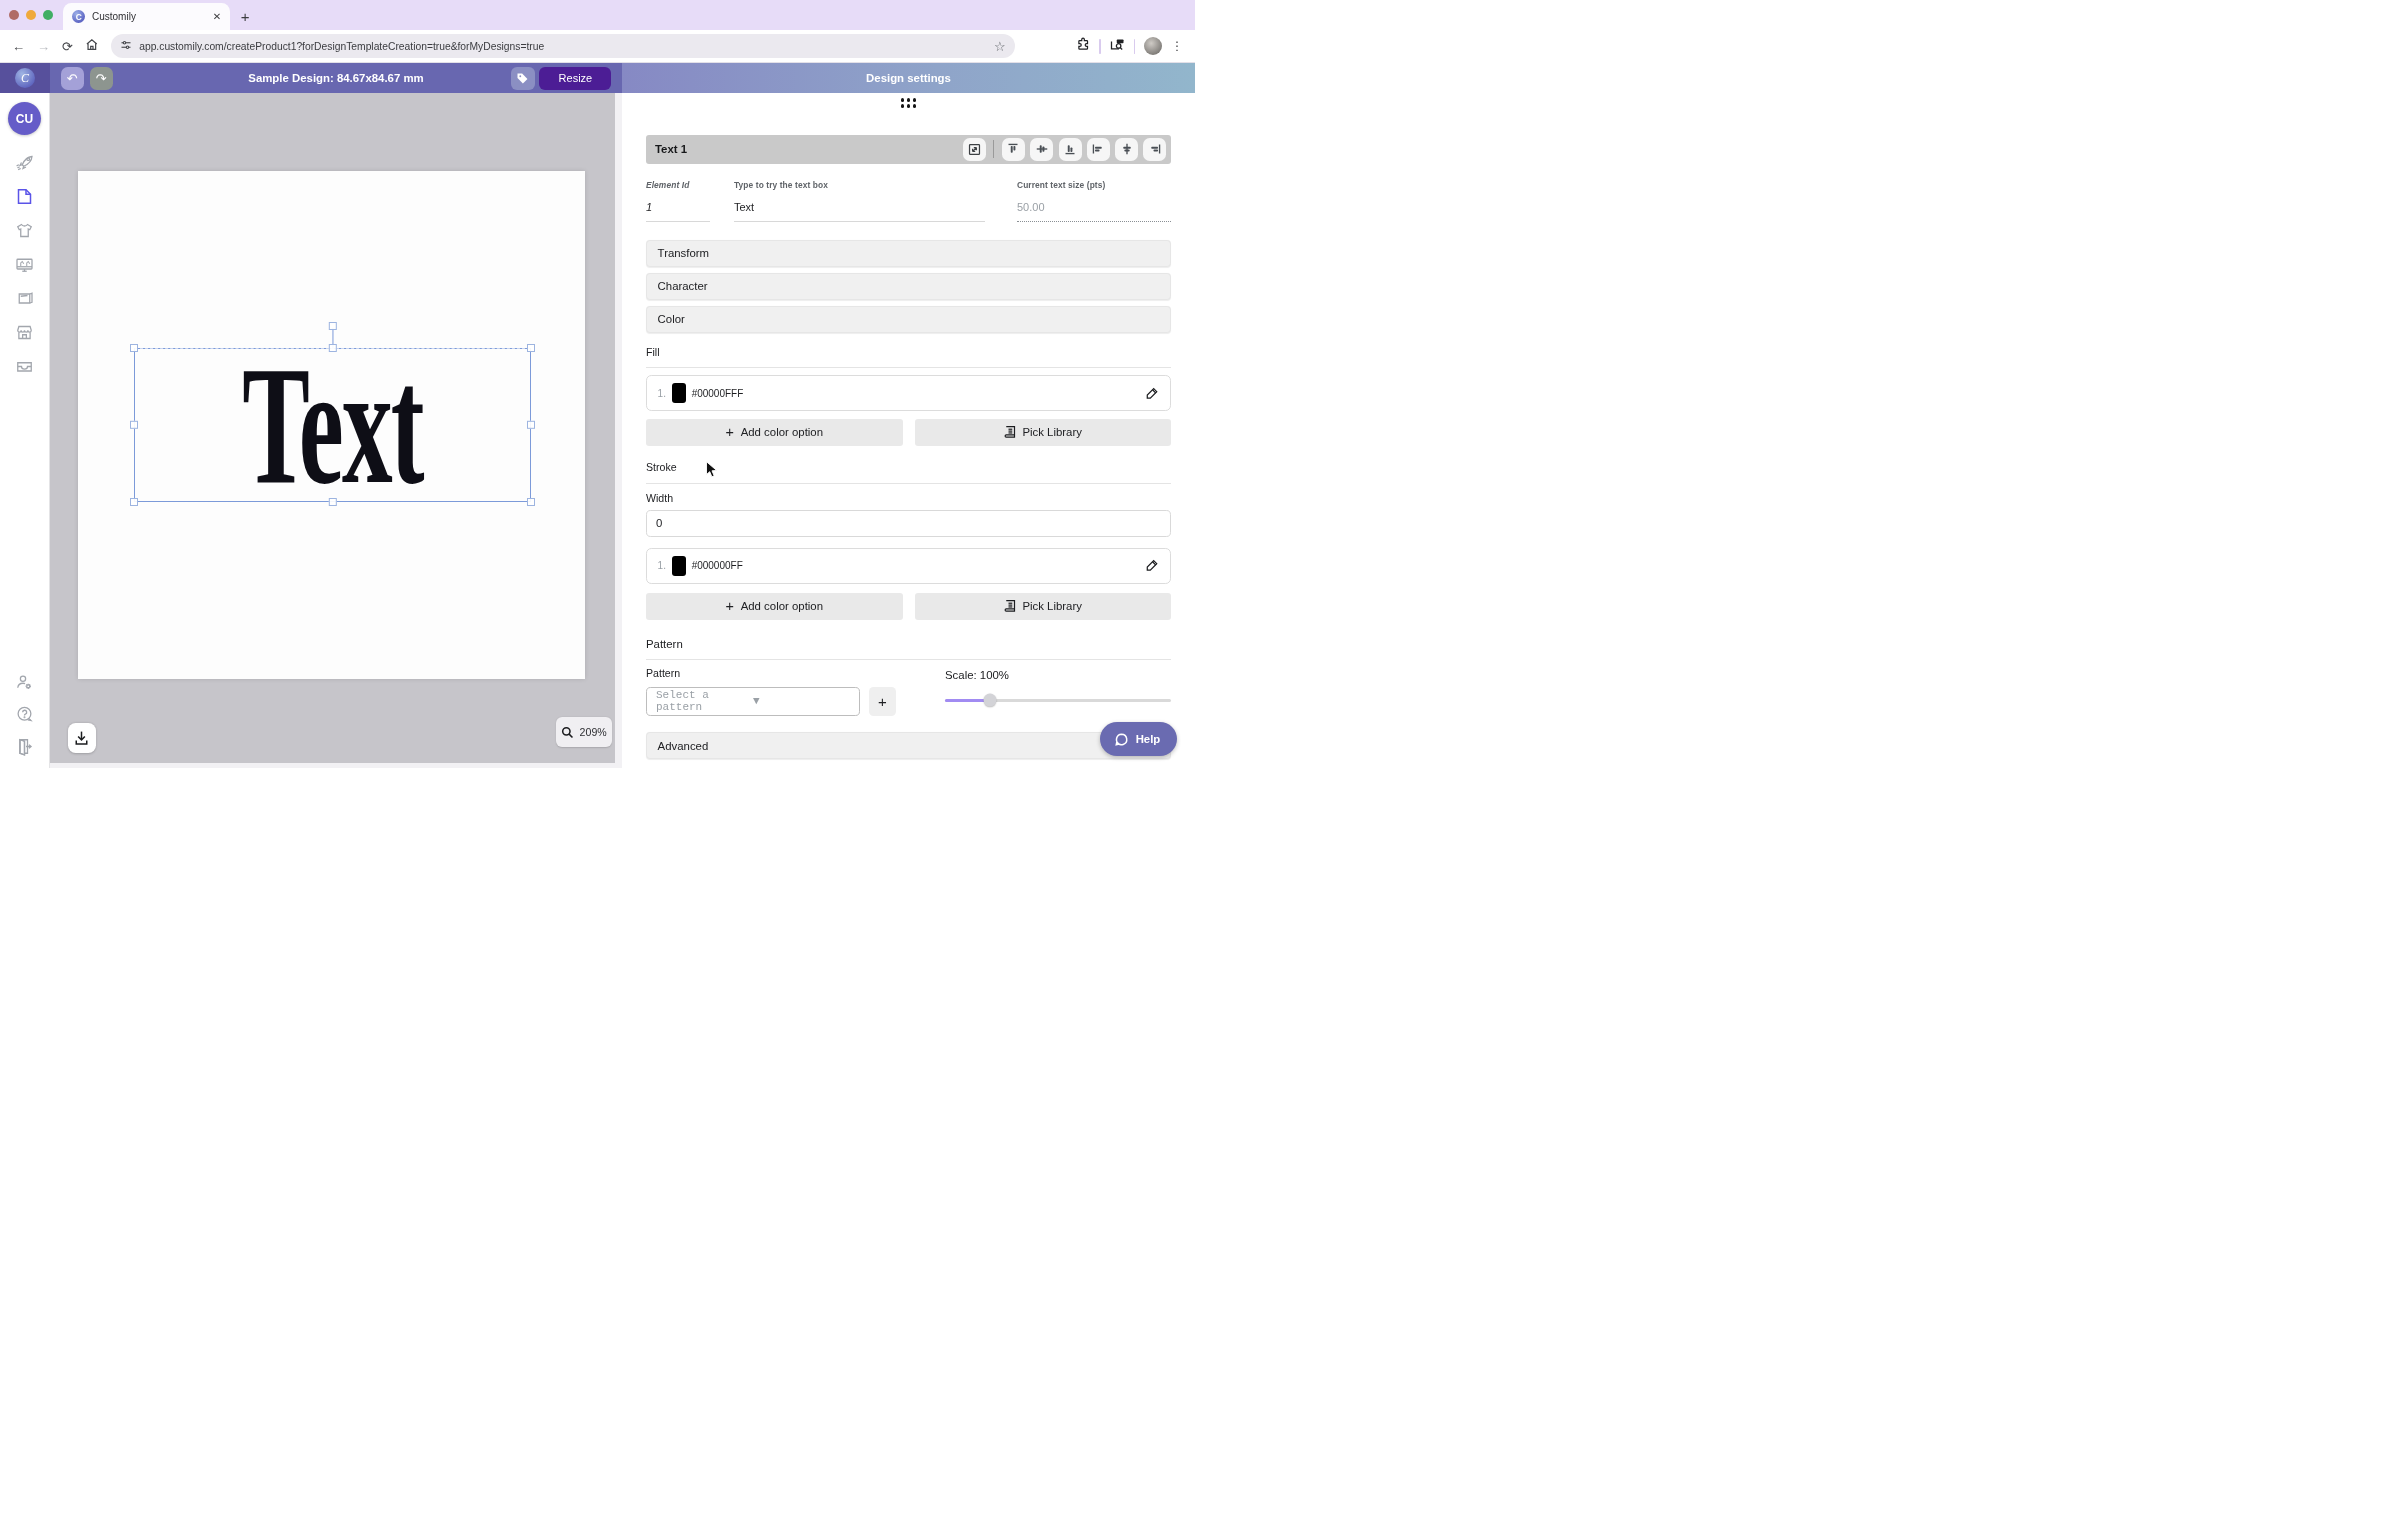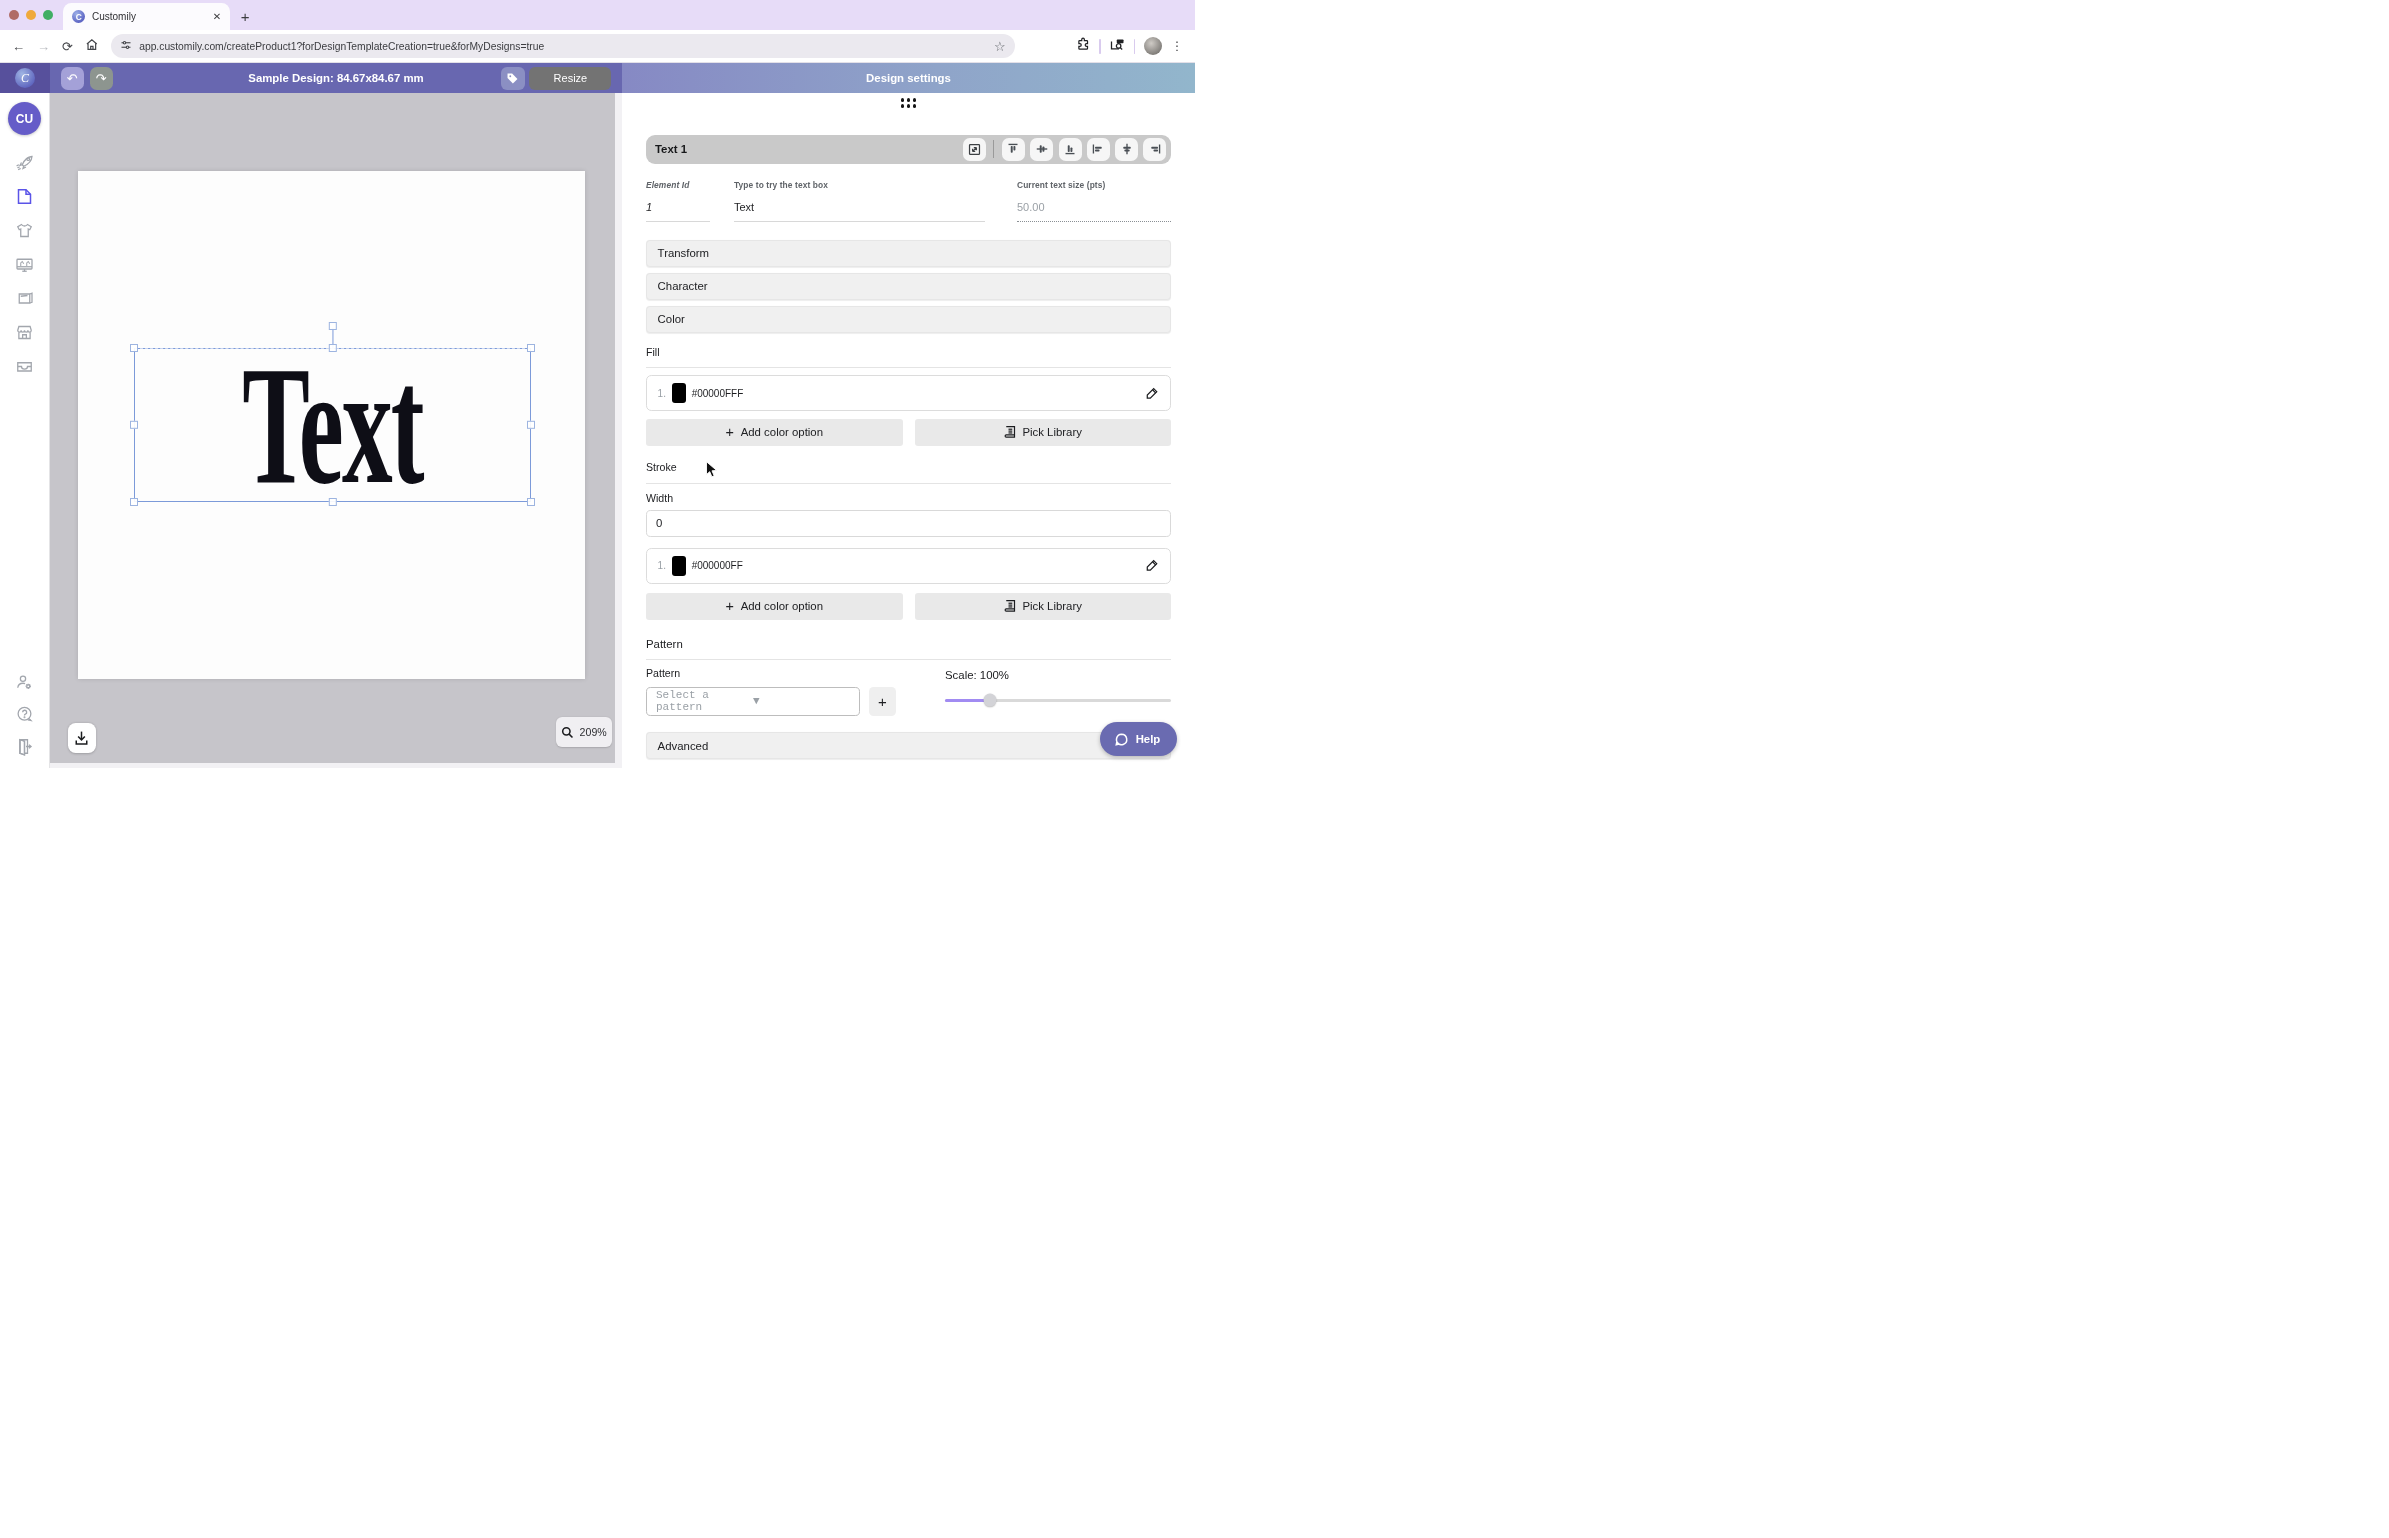--- a/index.html
+++ b/index.html
@@ -42,21 +42,21 @@
   .maincol { flex:1; display:flex; }
   .canvascol { width:572px; display:flex; flex-direction:column; }
 
   .design-toolbar { height:30px; background:#6867B0; display:flex; align-items:center; padding:0 10.6px; gap:6px; position:relative; }
   .tbtn { width:23px; height:23px; border-radius:6.8px; display:flex; align-items:center; justify-content:center; color:#fff; font-size:13px; }
   .tbtn.undo { background:#A4A1D8; }
   .tbtn.redo { background:#8D958F; }
   .tb-title { position:absolute; left:0; right:0; text-align:center; color:#fff; font-weight:bold; font-size:11.4px; pointer-events:none; }
   .tb-right { margin-left:auto; display:flex; gap:4.6px; z-index:1; }
   .tagbtn { width:24px; height:23px; border-radius:6px; background:#8B8FC3; display:flex; align-items:center; justify-content:center; }
-  .resizebtn { width:82px; height:23px; border-radius:6px; background:#737373; color:#fff; font-size:11px; display:flex; align-items:center; justify-content:center; }
+  .resizebtn { width:72px; height:23px; border-radius:6px; background:#4c1d95; color:#fff; font-size:11px; display:flex; align-items:center; justify-content:center; }
 
   .canvas-wrap { position:relative; flex:1; background:#C6C5CA; overflow:hidden; }
   .page { position:absolute; left:28px; top:78px; width:507px; height:508px; background:#FDFDFD; box-shadow:0 0 4.6px rgba(0,0,0,.12); }
   .selection { position:absolute; left:84px; top:255px; width:397px; height:154px; border:1.5px solid #7C9AD9; }
   .sel-dash-t { position:absolute; left:0; right:0; top:-1.5px; border-top:1.5px dashed rgba(255,255,255,.6); }
   .sel-dash-b { position:absolute; left:0; right:0; bottom:-1.5px; border-bottom:1.5px dashed rgba(255,255,255,.6); }
   .handle { position:absolute; width:8.4px; height:8.4px; background:rgba(255,255,255,.92); border:1.1px solid #9DB4E0; }
   .h-tl{left:-5.3px;top:-5.3px;} .h-tr{right:-5.3px;top:-5.3px;} .h-bl{left:-5.3px;bottom:-5.3px;} .h-br{right:-5.3px;bottom:-5.3px;}
   .h-t{left:50%;top:-5.3px;transform:translateX(-50%);} .h-b{left:50%;bottom:-5.3px;transform:translateX(-50%);}
   .h-l{left:-5.3px;top:50%;transform:translateY(-50%);} .h-r{right:-5.3px;top:50%;transform:translateY(-50%);}
@@ -70,21 +70,21 @@
   .vscroll { position:absolute; right:0; top:0; bottom:0; width:6.8px; background:#F2F1F4; }
   .hscroll { position:absolute; left:0; right:6.8px; bottom:0; height:5.3px; background:#F2F1F4; }
 
   
   .panel { width:573px; display:flex; flex-direction:column; background:#fff; }
   .panel-header { height:30px; background:linear-gradient(90deg,#8689C4 0%,#8FA4C9 55%,#92B6CC 100%); color:#fff; font-weight:bold; font-size:11.4px; display:flex; align-items:center; justify-content:center; }
   .panel-body { flex:1; padding:0 24px; position:relative; }
   .dots { width:16.7px; margin:5.3px auto 0; display:grid; grid-template-columns:repeat(3,1fr); gap:1.9px; justify-items:center; }
   .dots i { width:2.7px; height:3.8px; border-radius:1.5px; background:#141414; }
 
-  .elem-bar { margin-top:27px; height:29px; background:#C9C9C9; border-radius:9px; display:flex; align-items:center; padding:0 4.6px 0 9px; }
+  .elem-bar { margin-top:27px; height:29px; background:#C9C9C9; border-radius:3px; display:flex; align-items:center; padding:0 4.6px 0 9px; }
   .elem-title { font-weight:bold; font-size:11.4px; color:#17181A; }
   .elem-tools { margin-left:auto; display:flex; align-items:center; gap:5.3px; }
   .ebtn { width:23px; height:23px; border-radius:6.8px; background:#F6F6F6; display:flex; align-items:center; justify-content:center; }
   .ediv { width:1.1px; height:18px; background:#9A9A9A; margin:0 2.3px; }
 
   .fields { display:flex; margin-top:16.7px; }
   .fld label { display:block; font-size:8.4px; font-weight:bold; color:#5F6368; letter-spacing:0.1px; }
   .fld .val { font-size:11px; color:#1E1F22; padding:10.6px 0 7.6px; border-bottom:0.8px solid #D8D8D8; }
   .fld-id { width:64px; margin-right:24px;font-style:italic; }
   .fld-text { width:251px; }

